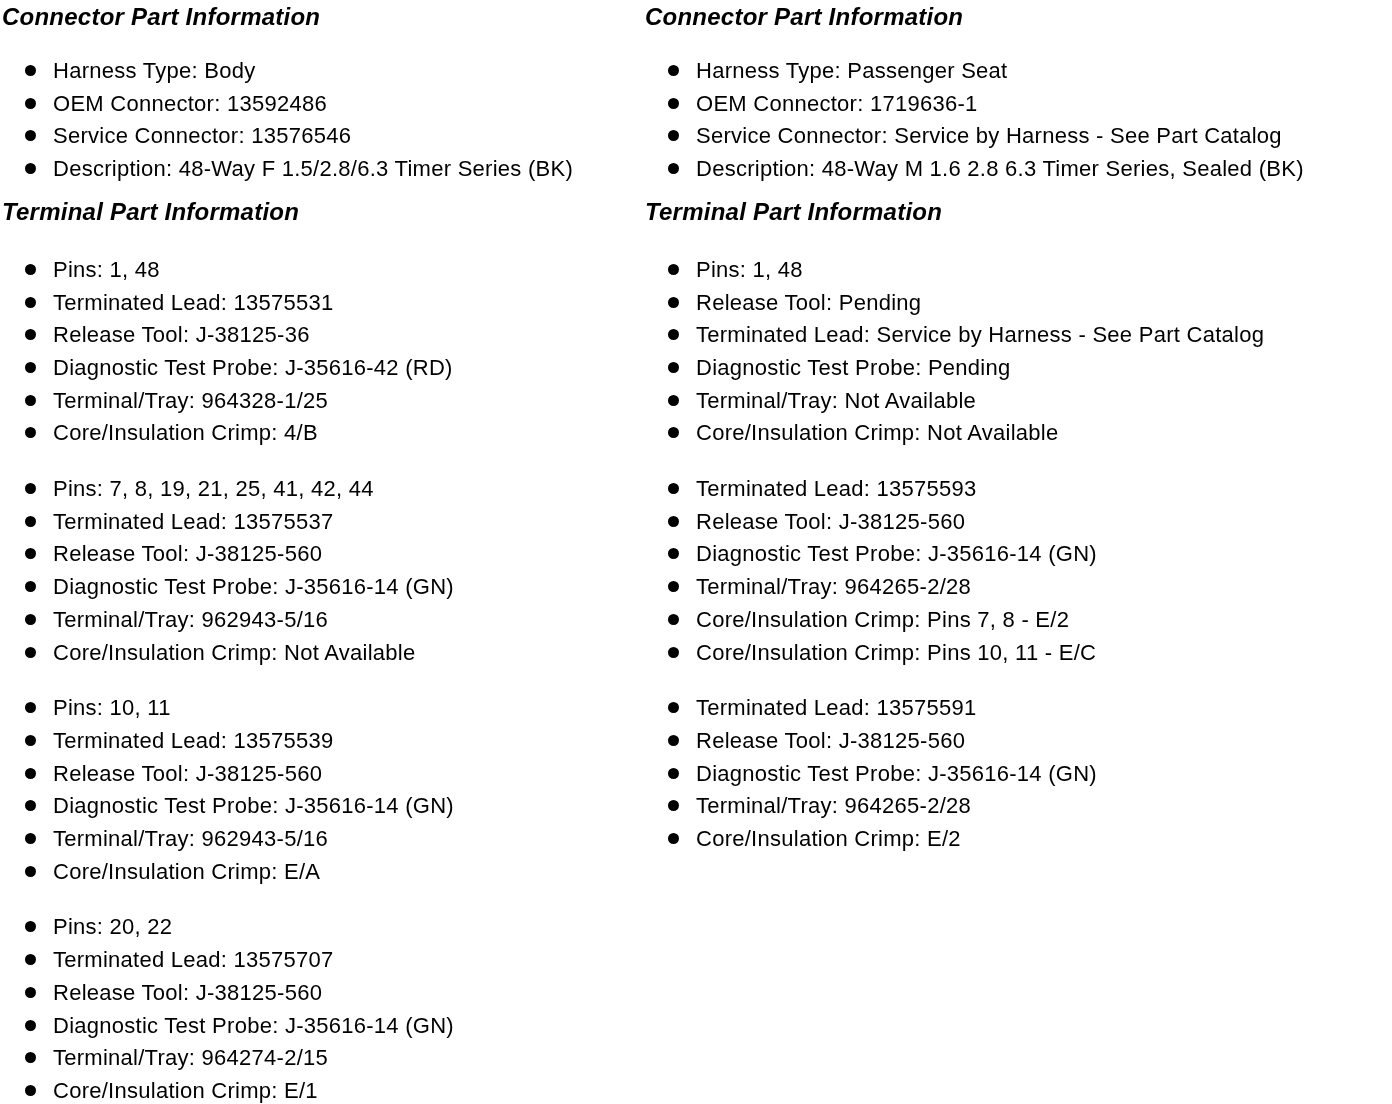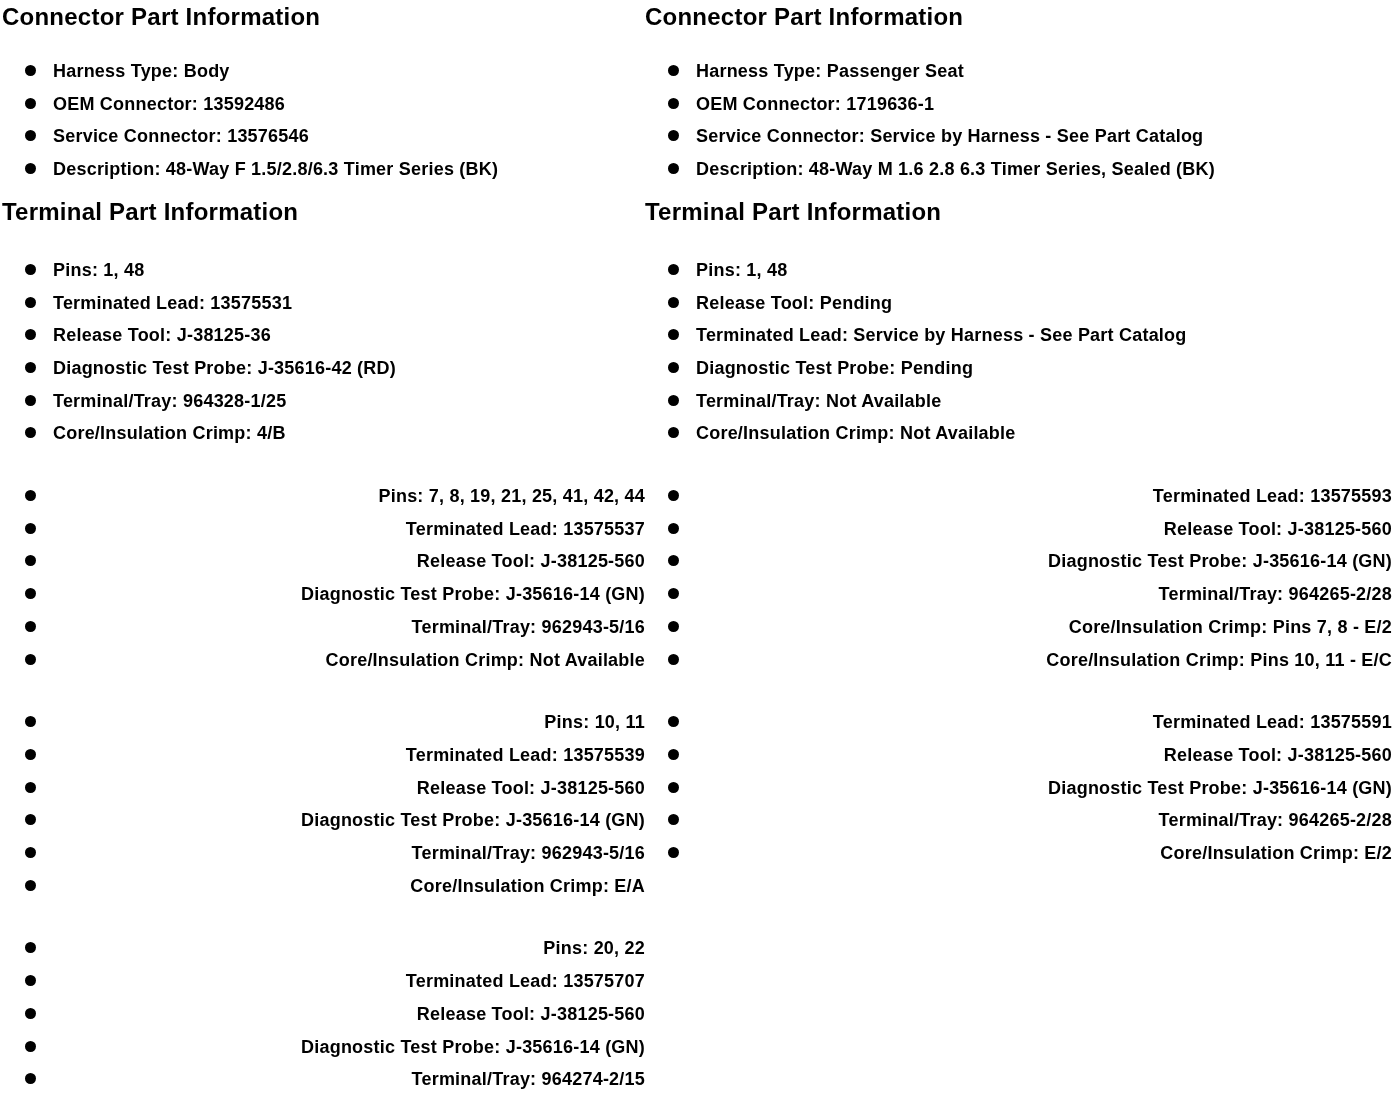--- a/index.html
+++ b/index.html
@@ -28,47 +28,46 @@
   }
   .col-right {
     flex: 1 1 auto;
   }
   h2.section-heading {
     font-size: 24px;
     font-weight: bold;
     line-height: 28px;
     margin: 0;
     letter-spacing: 0.01em;
+    font-style: italic;
   }
   h2.terminal-heading {
     margin-top: 12px;
   }
   ul.item-list {
     list-style: none;
     margin: 0;
     padding: 0;
   }
   ul.connector-list {
     margin-top: 24px;
   }
   ul.terminal-group-first {
     margin-top: 28px;
   }
   ul.terminal-group {
-    margin-top: 30px;
-    text-align: right;
+    margin-top: 23px;
   }
   ul.item-list li {
     position: relative;
-    font-size: 18px;
+    font-size: 22px;
     line-height: 32.7px;
     padding-left: 51px;
     letter-spacing: 0.012em;
     white-space: nowrap;
-    font-weight: bold;
   }
   ul.item-list li::before {
     content: "";
     position: absolute;
     left: 23px;
     top: 10px;
     width: 11px;
     height: 11px;
     background: #000000;
     border-radius: 50%;

